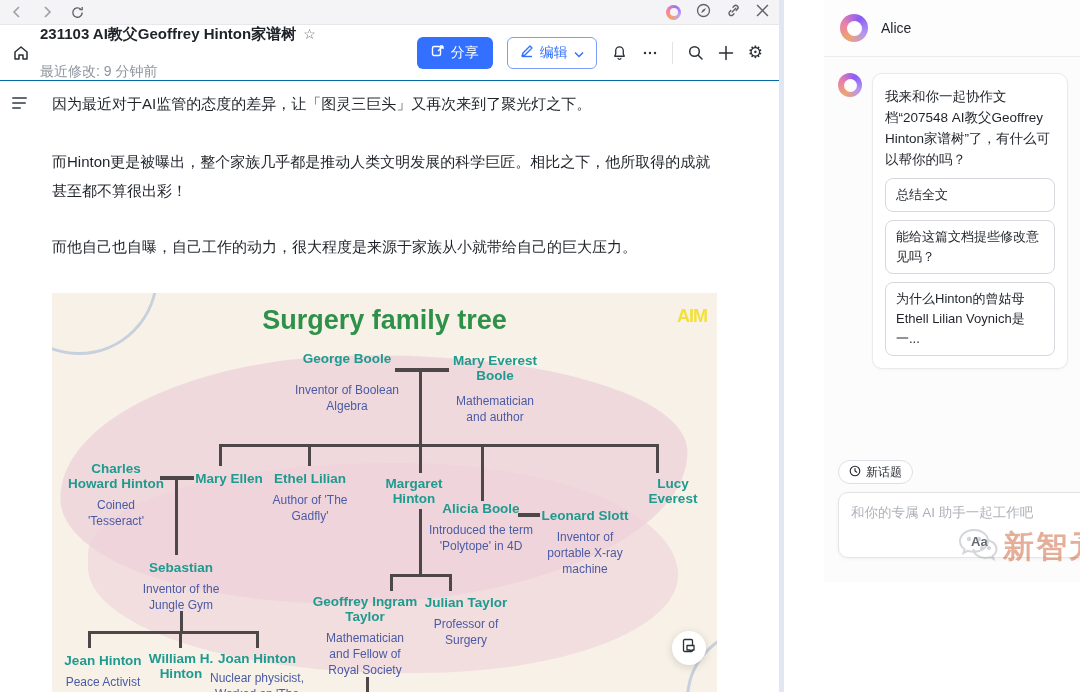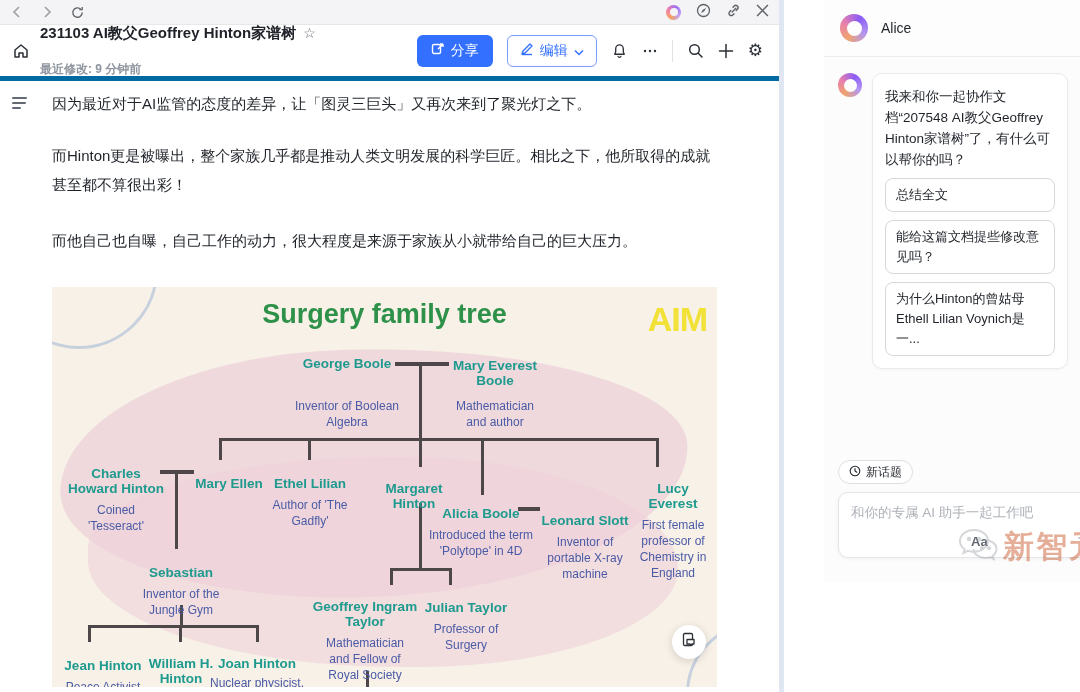--- a/index.html
+++ b/index.html
@@ -12,52 +12,52 @@
 
   
   .browser-bar { height:25px; background:#f4f4f6; border-bottom:1px solid #e7e7e9; display:flex; align-items:center; padding:0 10px; }
   .bnav { display:flex; align-items:center; gap:16px; color:#8a9097; }
   .bnav svg { display:block; }
   .bwin { margin-left:auto; display:flex; align-items:center; gap:15px; }
   .ring { width:15px; height:15px; border-radius:50%; background:conic-gradient(from 210deg,#f5a262,#ef7fae,#9b6ef3,#c3a4f5,#f5a262); display:grid; place-items:center; }
   .ring::after { content:""; width:8px; height:8px; background:#f4f4f6; border-radius:50%; }
 
   
-  .doc-toolbar { height:56px; border-bottom:5px solid #0369a1; display:flex; align-items:center; padding:0 16px 0 12px; background:#fff; }
+  .doc-toolbar { height:56px; border-bottom:1px solid #0369a1; display:flex; align-items:center; padding:0 16px 0 12px; background:#fff; }
   .home-ic { color:#2b2f36; margin-right:10px; display:flex; }
   .title-block { line-height:1.2; }
   .doc-title-row { display:flex; align-items:center; gap:7px; }
   .doc-title { font-size:15px; font-weight:bold; color:#1f2329; }
   .star { color:#646a73; font-size:14px; }
-  .doc-modified { font-size:12px; color:#8f959e; margin-top:20px;font-weight:bold; }
+  .doc-modified { font-size:14px; color:#8f959e; margin-top:20px; }
   .tb-right { margin-left:auto; display:flex; align-items:center; gap:14px; }
   .btn-share { display:flex; align-items:center; gap:6px; background:#3370ff; color:#fff; font-size:14px; height:32px; padding:0 14px; border-radius:6px; border:none; cursor:pointer; }
   .btn-edit { display:flex; align-items:center; gap:6px; background:#fff; color:#3370ff; font-size:14px; height:32px; padding:0 12px; border-radius:6px; border:1px solid #7c9dfc; cursor:pointer; }
   .tb-ic { color:#2b2f36; display:flex; align-items:center; }
   .tb-sep { width:1px; height:22px; background:#e0e2e6; }
   .gear { font-size:17px; color:#2b2f36; }
 
   
   .doc-body { position:relative; height:611px; background:#fff; padding:8px 0 0 52px; overflow:hidden; }
   .outline-ic { position:absolute; left:12px; top:16px; width:15px; cursor:pointer; }
   .outline-ic i { display:block; height:2px; background:#646a73; margin-bottom:3px; border-radius:1px; }
   .outline-ic i:nth-child(2){ width:14px; } .outline-ic i:nth-child(1){ width:15px; } .outline-ic i:nth-child(3){ width:9px; }
   .doc-body p { width:665px; font-size:15px; line-height:29px; }
-  .p1 { margin-bottom:23px; } .p2 { margin-bottom:27px; } .p3 { margin-bottom:32px; }
+  .p1 { margin-bottom:29px; } .p2 { margin-bottom:27px; } .p3 { margin-bottom:32px; }
 
   
   .tree { position:relative; width:665px; height:400px; background:#f8f1e8; overflow:hidden; }
   .deco-circle { position:absolute; border:3px solid #c6d1dd; border-radius:50%; }
   .blob { position:absolute; background:#eed3da; }
   .blob1 { left:8px; top:62px; width:628px; height:248px; border-radius:46% 54% 52% 48% / 55% 42% 58% 45%; opacity:.8; transform:rotate(-1.5deg); }
   .blob2 { left:36px; top:170px; width:590px; height:210px; border-radius:52% 48% 45% 55% / 45% 55% 48% 52%; opacity:.65; }
   .tree-title { position:absolute; left:50%; top:12px; transform:translateX(-50%); font-size:27px; font-weight:bold; color:#2e9149; white-space:nowrap; }
-  .aim-logo { position:absolute; right:10px; top:13px; font-size:34px; font-weight:800; letter-spacing:-1px; color:#f2e136; }
+  .aim-logo { position:absolute; right:10px; top:13px; font-size:18px; font-weight:800; letter-spacing:-1px; color:#f2e136; }
   .tnode { position:absolute; transform:translateX(-50%); text-align:center; }
-  .tname { font-weight:bold; font-size:13.5px; line-height:15px; color:#1e9a8e; white-space:pre-line;margin-top:11px; }
+  .tname { font-weight:bold; font-size:13.5px; line-height:15px; color:#1e9a8e; white-space:pre-line; }
   .tdesc { font-size:12px; line-height:16px; color:#4a5ba6; white-space:pre-line; margin-top:6px; }
   .tline { position:absolute; background:#4d4749; }
   .fab { position:absolute; left:620px; top:338px; width:34px; height:34px; background:#fff; border-radius:50%; box-shadow:0 2px 8px rgba(0,0,0,.15); display:grid; place-items:center; cursor:pointer; }
 
   
   .ai-header { height:57px; border-bottom:1px solid #ebedf0; display:flex; align-items:center; padding:0 16px; background:#fdfdfe; }
   .avatar-lg { width:28px; height:28px; border-radius:50%; background:conic-gradient(from 210deg,#f0a36f,#e77fae,#8b5cf6,#b497f0,#f0a36f); display:grid; place-items:center; }
   .avatar-lg::after { content:""; width:15px; height:15px; background:#fdfdfe; border-radius:50%; }
   .ai-name { font-size:14px; color:#1f2329; margin-left:13px; }
   .ai-close { margin-left:auto; color:#646a73; font-size:16px; cursor:pointer; }
@@ -216,21 +216,21 @@
         <div class="tline" style="left:128px; top:318px; width:3px; height:20px;"></div>
         <div class="tline" style="left:36px;  top:338px; width:171px; height:3px;"></div>
         <div class="tline" style="left:36px;  top:338px; width:3px; height:17px;"></div>
         <div class="tline" style="left:127px; top:338px; width:3px; height:17px;"></div>
         <div class="tline" style="left:204px; top:338px; width:3px; height:17px;"></div>
         <div class="tline" style="left:314px; top:384px; width:3px; height:16px;"></div>
       </div>
 
       <div class="tnode" style="left:295px; top:58px; width:130px;">
         <div class="tname">George Boole</div>
-          <div class="tdesc" style="margin-top:27px;">Inventor of Boolean
+          <div class="tdesc" style="margin-top:16px;">Inventor of Boolean
 Algebra</div>
       </div>
       <div class="tnode" style="left:443px; top:60px; width:120px;">
         <div class="tname">Mary Everest
 Boole</div>
           <div class="tdesc" style="margin-top:10px;">Mathematician
 and author</div>
       </div>
       <div class="tnode" style="left:64px; top:168px; width:120px;">
         <div class="tname">Charles
@@ -257,24 +257,20 @@
       </div>
       <div class="tnode" style="left:533px; top:215px; width:110px;">
         <div class="tname">Leonard Slott</div>
           <div class="tdesc">Inventor of
 portable X-ray
 machine</div>
       </div>
       <div class="tnode" style="left:621px; top:183px; width:95px;">
         <div class="tname">Lucy
 Everest</div>
-          <div class="tdesc">First female
-professor of
-Chemistry in
-England</div>
       </div>
       <div class="tnode" style="left:129px; top:267px; width:120px;">
         <div class="tname">Sebastian</div>
           <div class="tdesc">Inventor of the
 Jungle Gym</div>
       </div>
       <div class="tnode" style="left:313px; top:301px; width:130px;">
         <div class="tname">Geoffrey Ingram
 Taylor</div>
           <div class="tdesc">Mathematician

